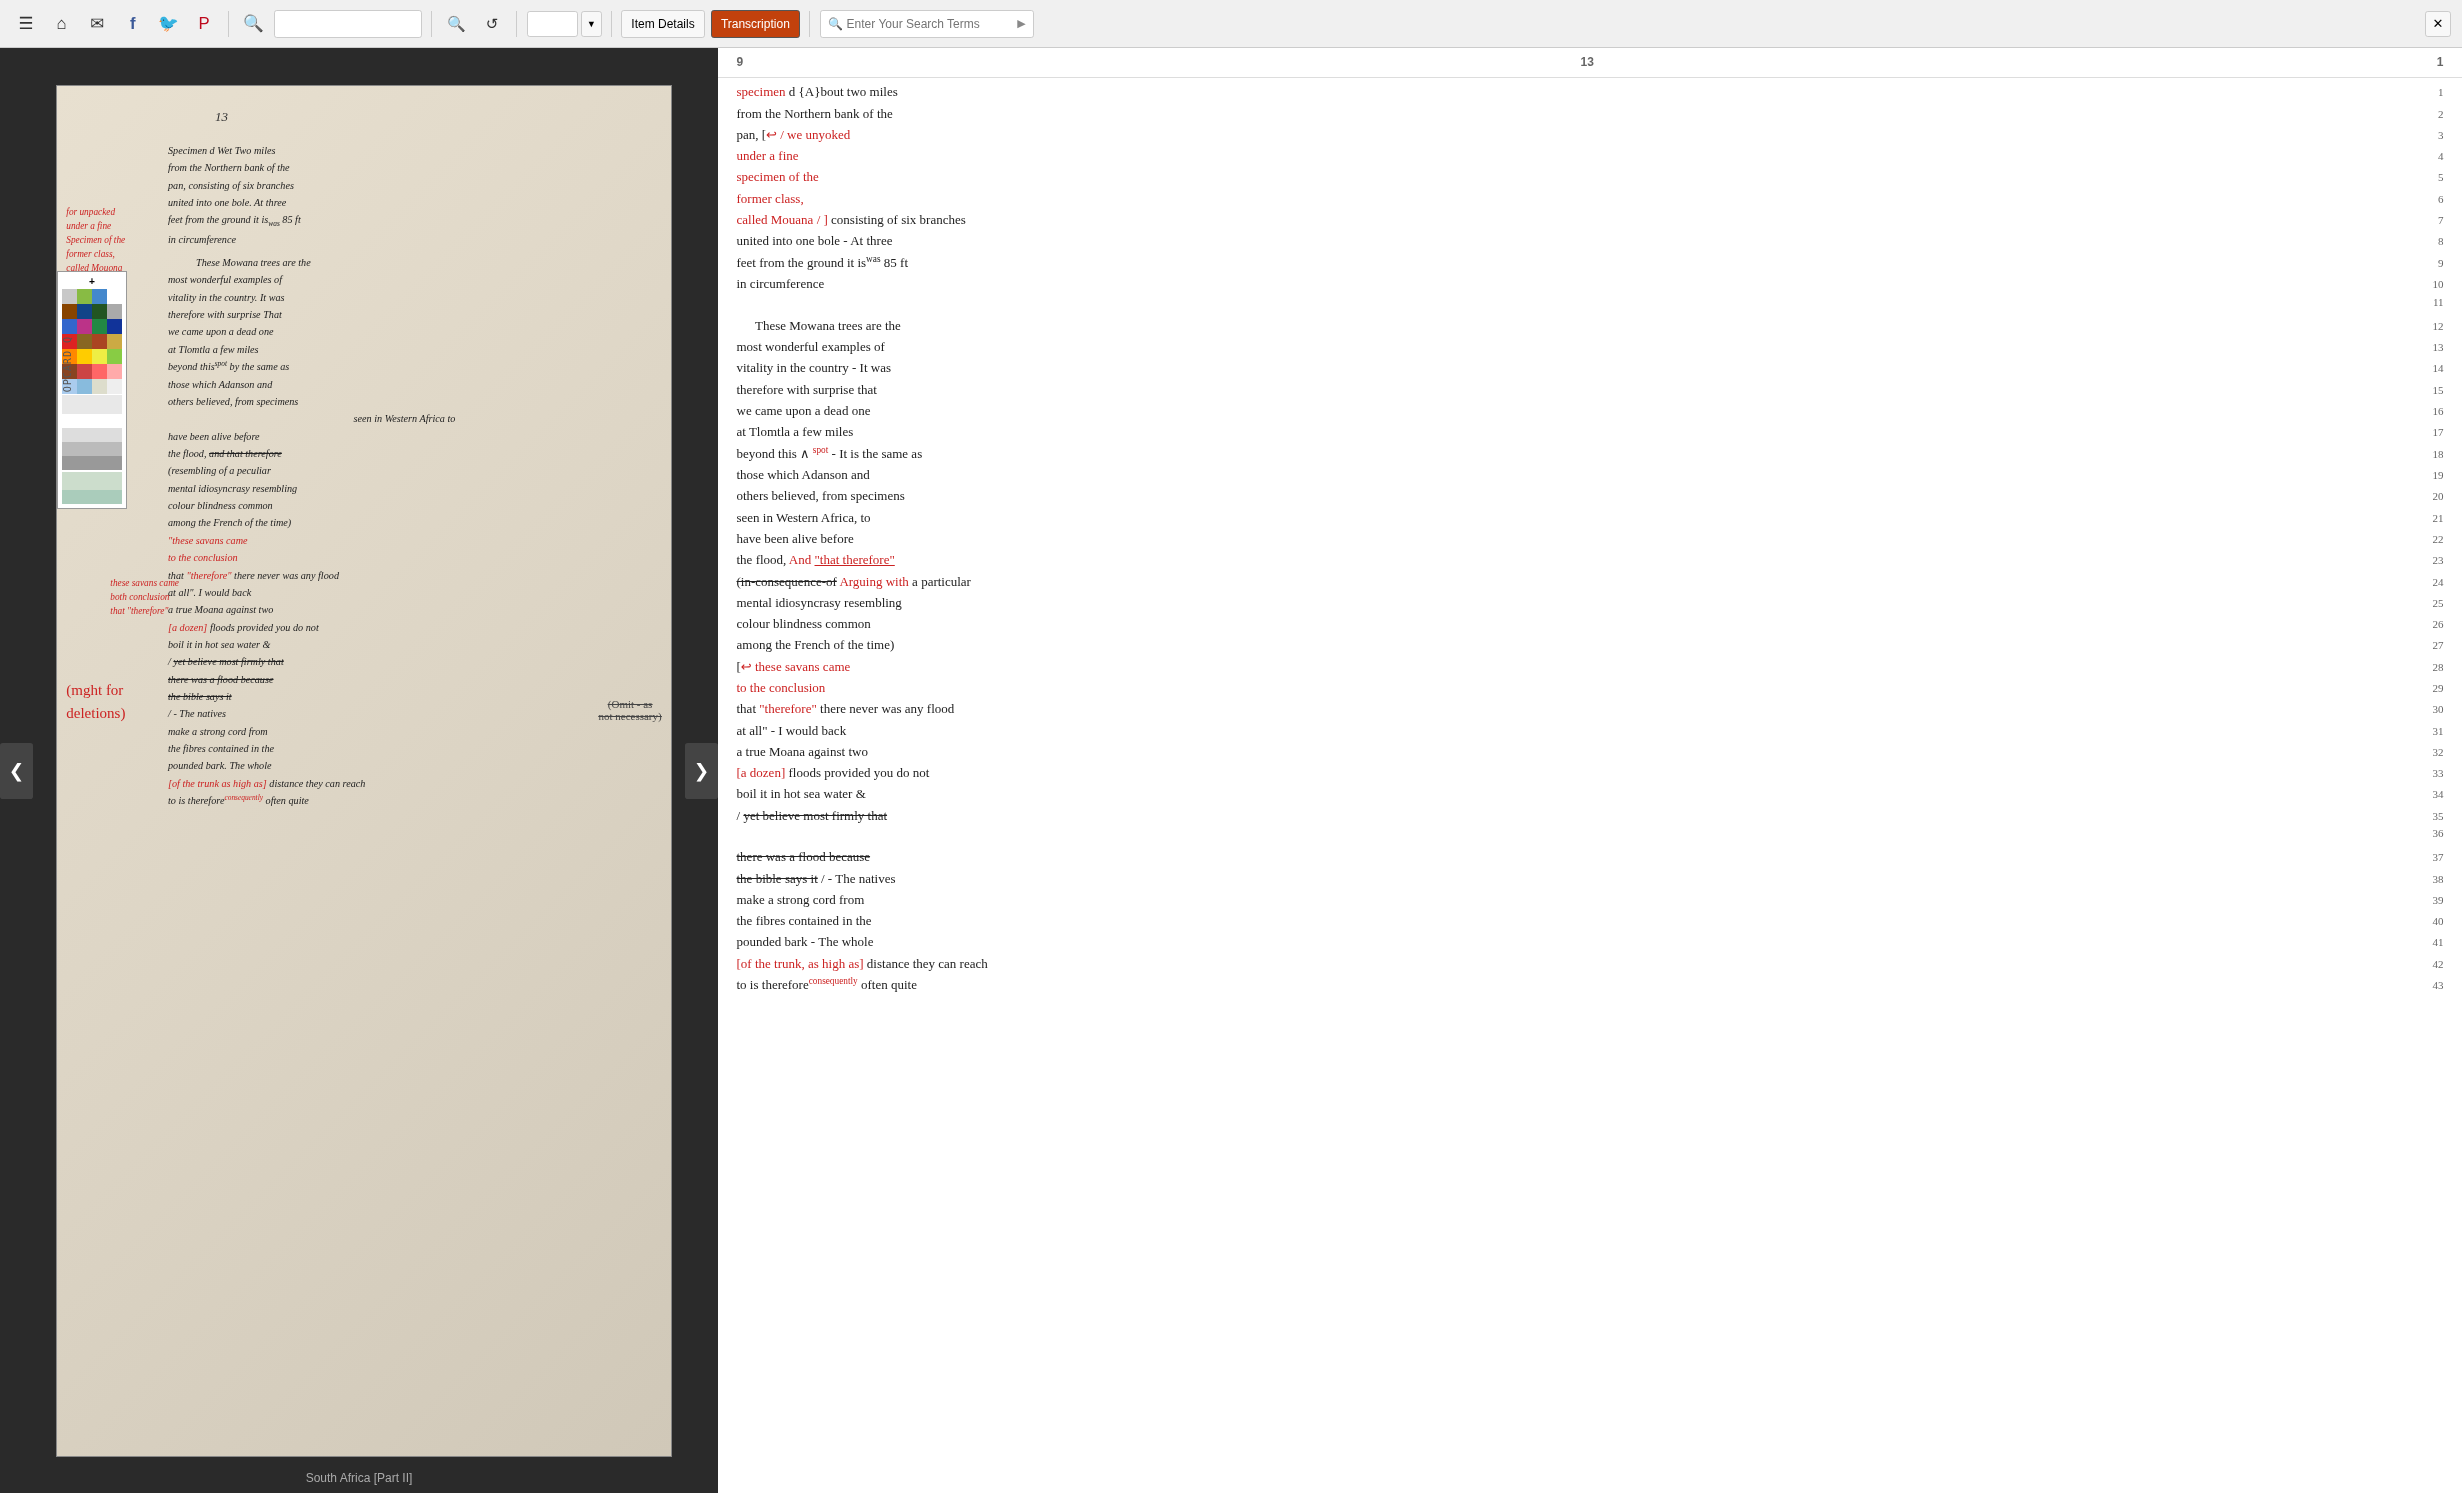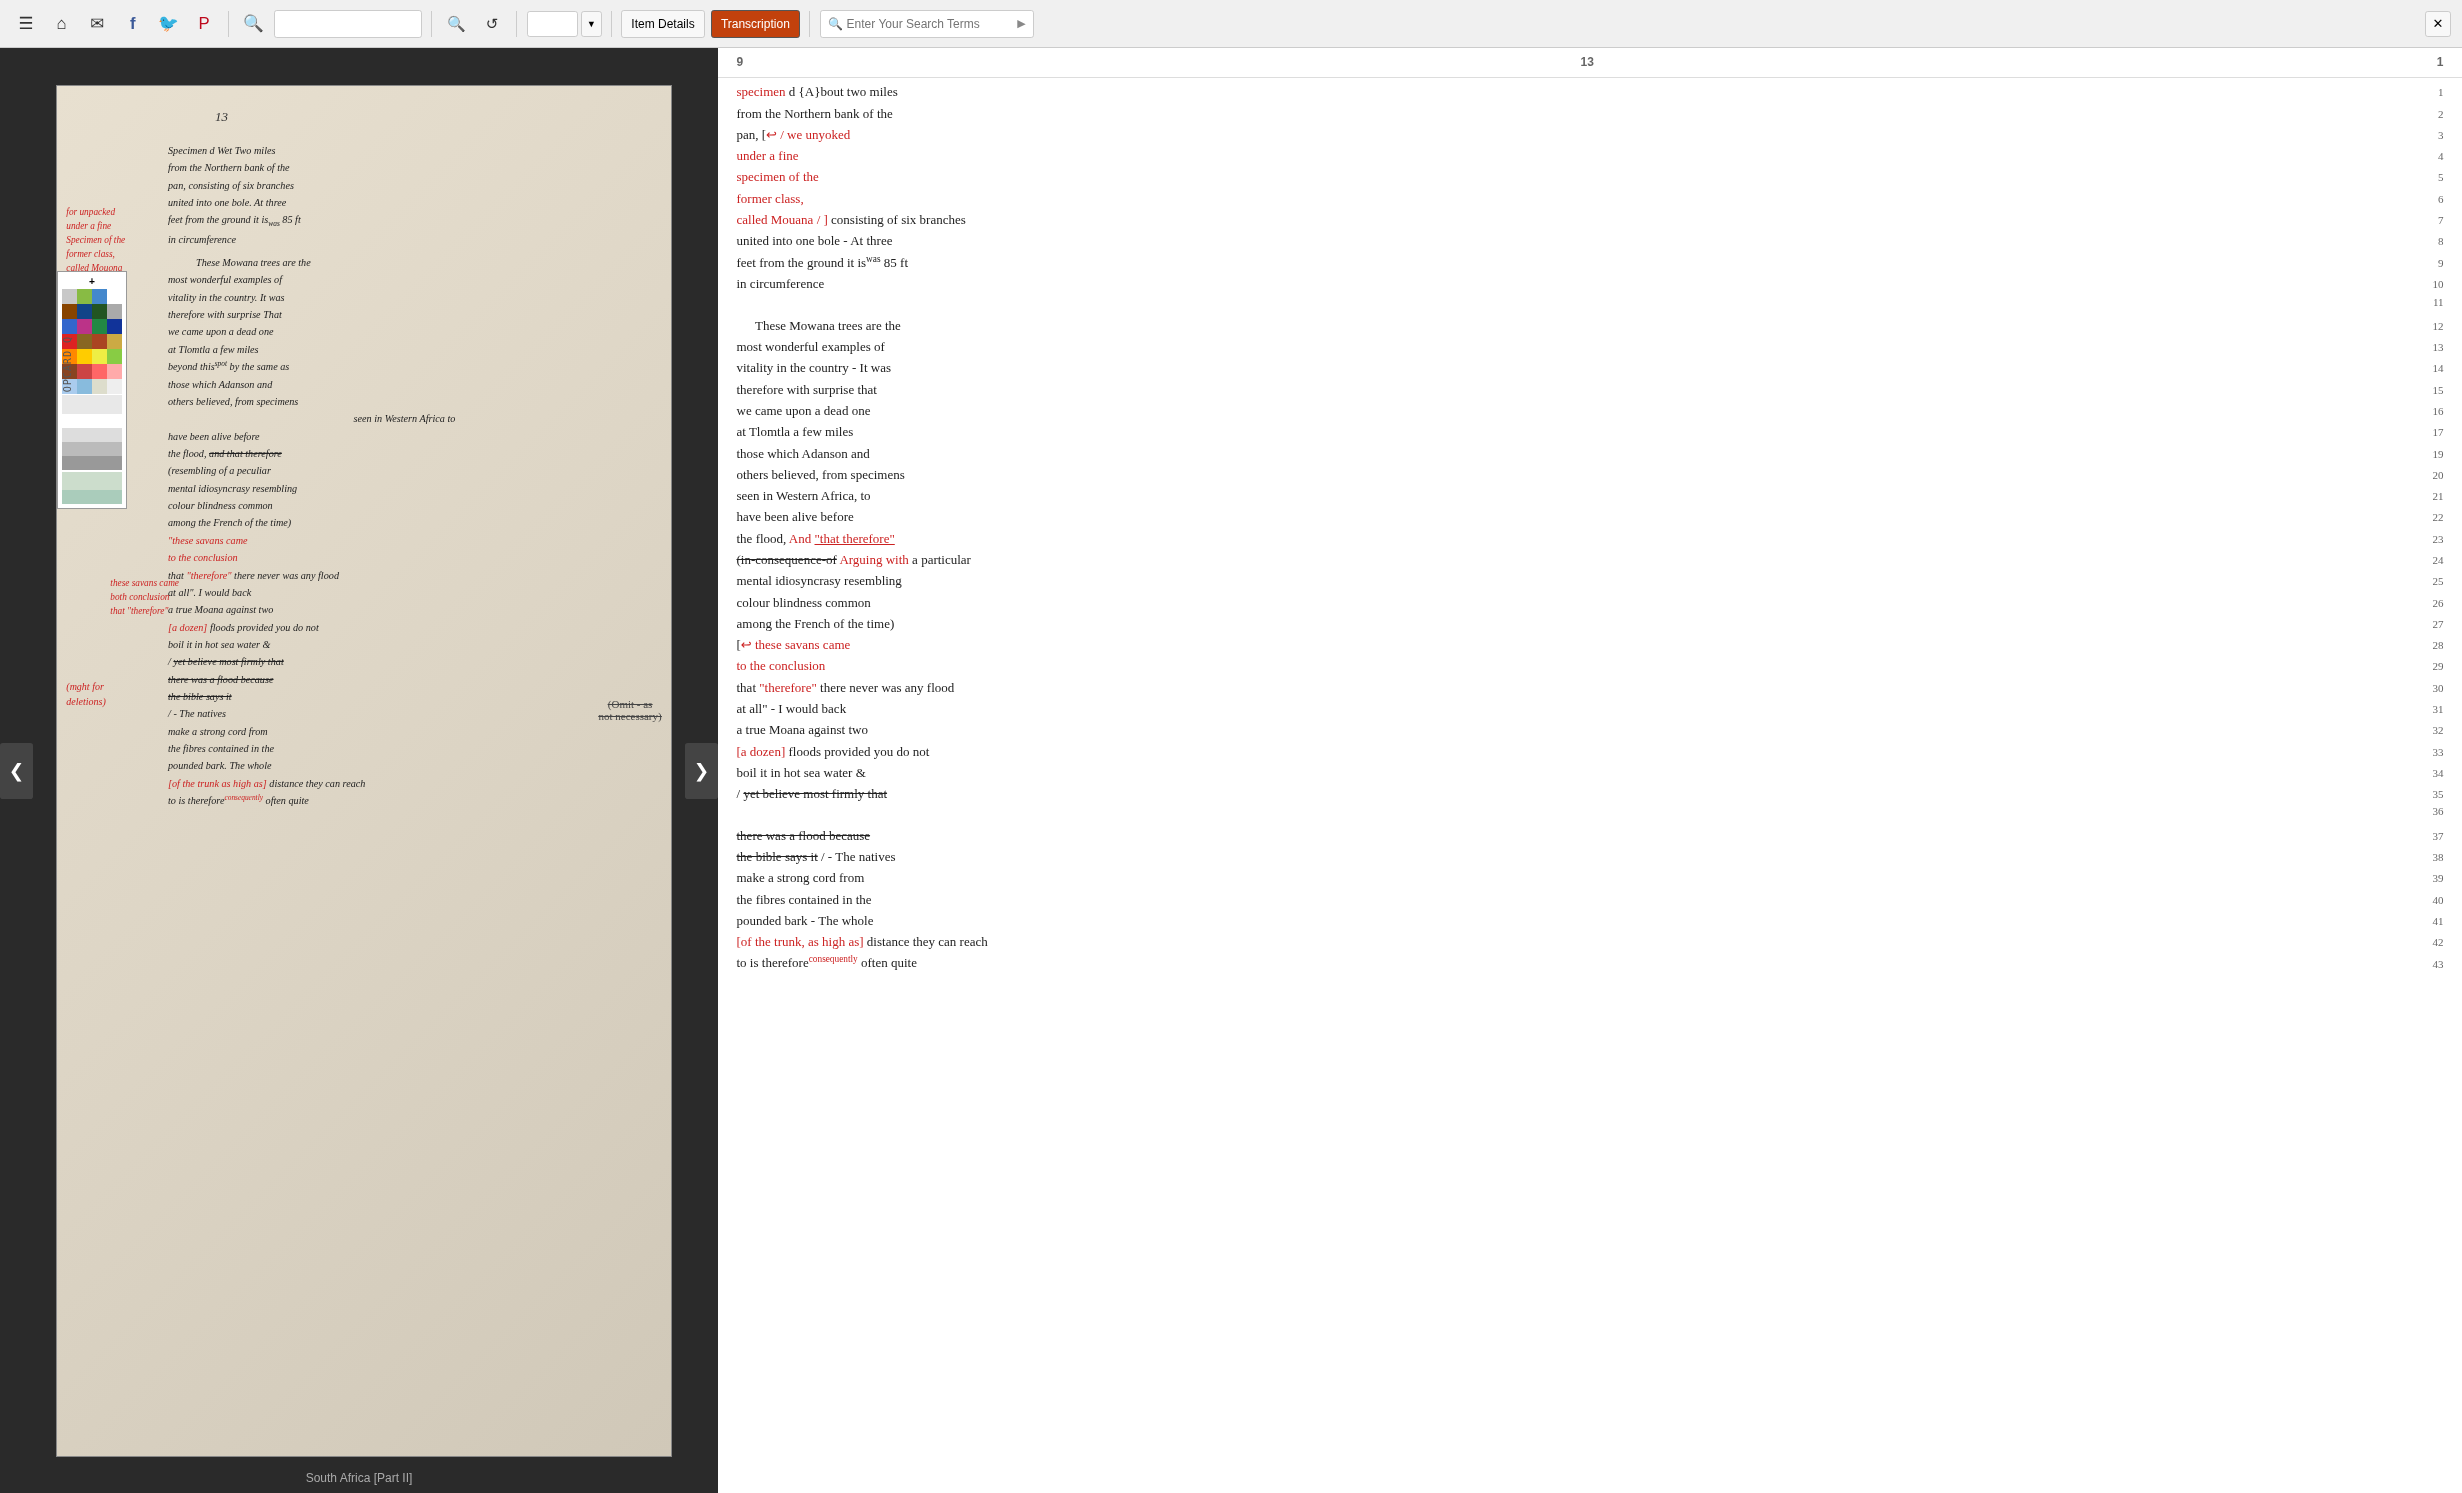--- a/index.html
+++ b/index.html
@@ -362,21 +362,21 @@
             <div>former class,</div>
             <div>called Mouona</div>
           </div>
 
           <div style="position:absolute;top:491px;left:9.3px;width:120px;font-family:Georgia,serif;font-size:9.3px;color:#cc2222;font-style:italic;line-height:1.5;margin-left:44px;">
             <div>these savans came</div>
             <div>both conclusion</div>
             <div>that "therefore"</div>
           </div>
 
-          <div style="position:absolute;top:593px;left:9.3px;width:120px;font-family:Georgia,serif;font-size:10px;color:#cc2222;font-style:italic;line-height:1.5;">
+          <div style="position:absolute;top:593px;left:9.3px;width:120px;font-family:Georgia,serif;font-size:15px;color:#cc2222;line-height:1.5;">
             <div>(mght for</div>
             <div>deletions)</div>
           </div>
 
           <div class="omit-box">
             <div style="text-decoration:line-through;font-family:'Times New Roman',serif;font-size:11px;">(Omit - as</div>
             <div style="text-decoration:line-through;font-family:'Times New Roman',serif;font-size:11px;">not necessary)</div>
           </div>
         </div>
       </div>
@@ -476,20 +476,24 @@
       <div class="trans-row">
         <div class="trans-text">we came upon a dead one</div>
         <div class="trans-line-num">16</div>
       </div>
 
       <div class="trans-row">
         <div class="trans-text">at Tlomtla a few miles</div>
         <div class="trans-line-num">17</div>
       </div>
 
+      <div class="trans-row">
+        <div class="trans-text">beyond this ∧ <sup style="font-size:9.3px;color:#cc2222;">spot</sup> - It is the same as</div>
+        <div class="trans-line-num">18</div>
+      </div>
 
       <div class="trans-row">
         <div class="trans-text">those which Adanson and</div>
         <div class="trans-line-num">19</div>
       </div>
 
       <div class="trans-row">
         <div class="trans-text">others believed, from specimens</div>
         <div class="trans-line-num">20</div>
       </div>

